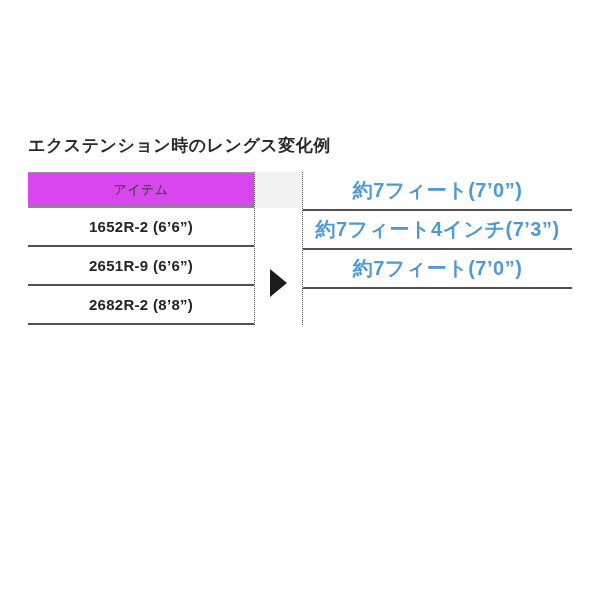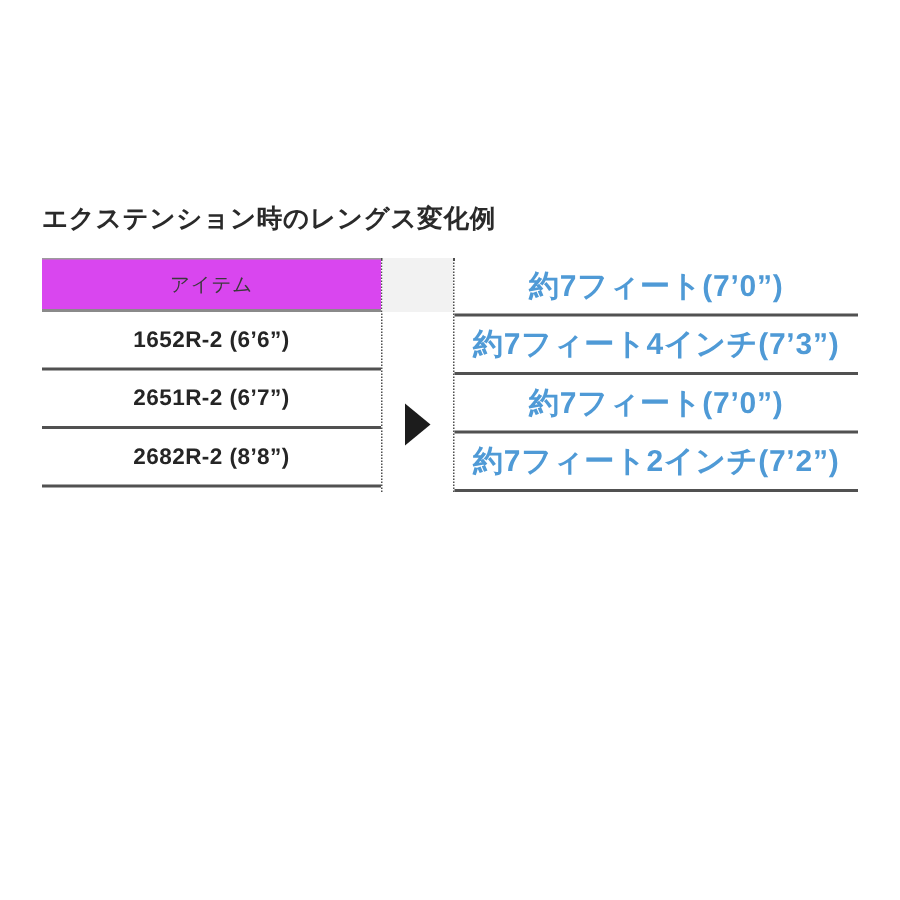--- a/index.html
+++ b/index.html
@@ -106,21 +106,21 @@
   <div class="page-title">エクステンション時のレングス変化例</div>
 
   <div class="spec-table">
 
     <div class="col-table col-left">
       <div class="header-cell">アイテム</div>
       <div class="data-cell">
         <span class="item-text">1652R-2 (6’6”)</span>
       </div>
       <div class="data-cell">
-        <span class="item-text">2651R-2 (6’7”)</span>
+        <span class="item-text">2651R-9 (6’6”)</span>
       </div>
       <div class="data-cell">
         <span class="item-text">2682R-2 (8’8”)</span>
       </div>
     </div>
 
     <div class="col-gap">
       <div class="gap-header-bg"></div>
       <div class="arrow-right"></div>
     </div>
@@ -128,19 +128,16 @@
     <div class="col-table col-right">
       <div class="data-cell">
         <span class="grip-text">約7フィート(7’0”)</span>
       </div>
       <div class="data-cell">
         <span class="grip-text">約7フィート4インチ(7’3”)</span>
       </div>
       <div class="data-cell">
         <span class="grip-text">約7フィート(7’0”)</span>
       </div>
-      <div class="data-cell">
-        <span class="grip-text">約7フィート2インチ(7’2”)</span>
-      </div>
     </div>
 
   </div>
 </div>
 
 </body></html>

